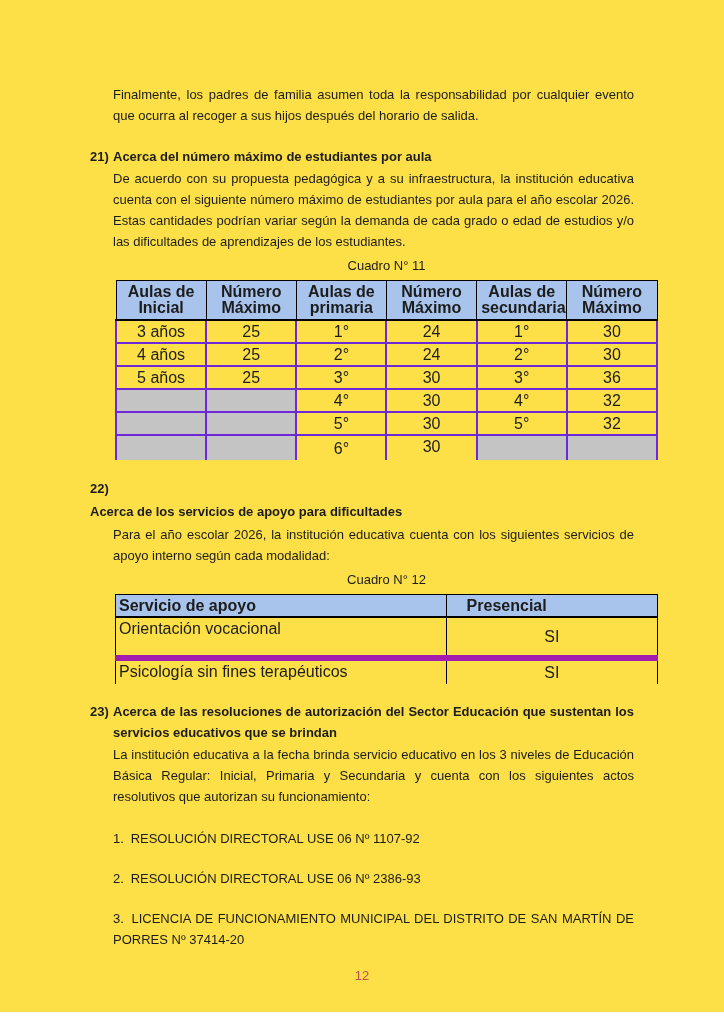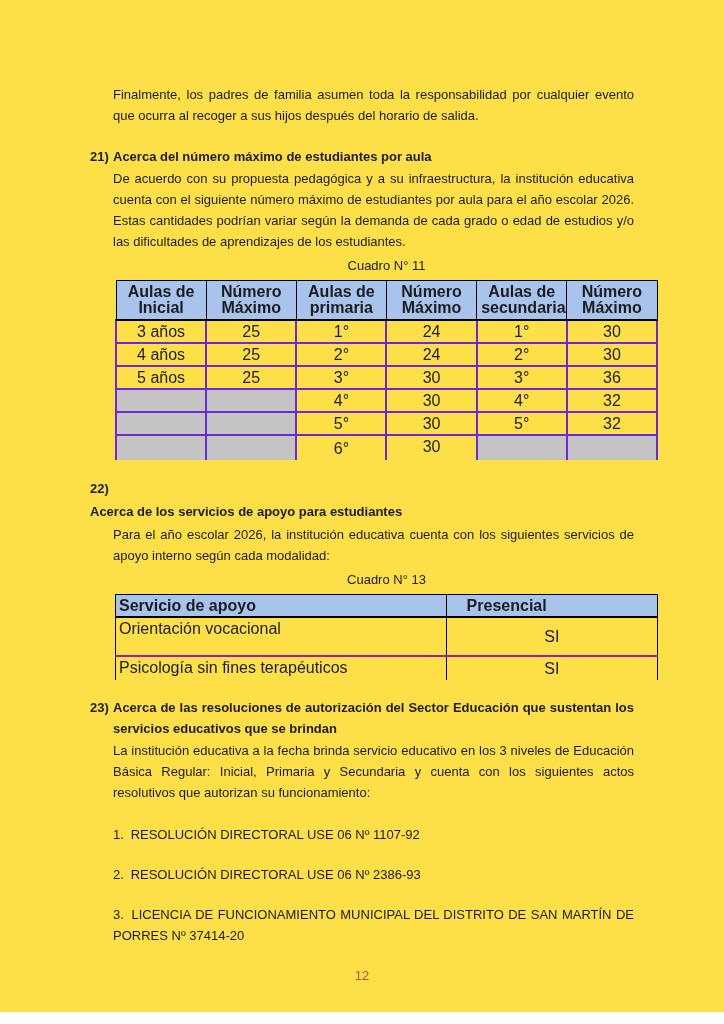--- a/index.html
+++ b/index.html
@@ -36,21 +36,21 @@
   .cuadro12 th{
     background:var(--hdr-bg);border:1px solid #000;border-bottom:2px solid #000;
     height:20px;text-align:left;font-weight:bold;padding-left:20px;
   }
   .cuadro12 th:first-child{text-align:left;padding-left:3px;}
   .cuadro12 td{border:1px solid #000;}
   .cuadro12 td:first-child{text-align:left;vertical-align:top;padding-left:3px;}
   .cuadro12 td:last-child{text-align:center;vertical-align:middle;}
   .cuadro12 tbody tr:first-child td{height:37px;}
   .cuadro12 tbody tr:last-child td{height:23px;border-bottom:none;}
-  .cuadro12 tbody tr + tr td{border-top:2px solid #a21caf;}
+  .cuadro12 tbody tr + tr td{border-top:6px solid #a21caf;}
   
   .res-list{margin-top:21px;}
   .res-item{margin:0 24px 19px 23px;text-align:justify;}
   .res-item .li-num{display:inline-block;min-width:14px;}
   
   .mt-h21{margin-top:20px;}
   .mt-p21{margin-top:1px;}
   .mt-h22{margin-top:18px;flex-direction:column;}
   .mt-p22{margin-top:2px;}
   .mt-h23{margin-top:17px;}
@@ -132,25 +132,25 @@
           <td>6°</td>
           <td>30</td>
           <td class="shaded"></td>
           <td class="shaded"></td>
         </tr>
       </tbody>
   </table>
 
   <div class="heading mt-h22">
     <span class="hnum">22)</span>
-    <span class="htitle">Acerca de los servicios de apoyo para estudiantes</span>
+    <span class="htitle">Acerca de los servicios de apoyo para dificultades</span>
   </div>
   <p class="para mt-p22">Para el año escolar 2026, la institución educativa cuenta con los siguientes servicios de apoyo interno según cada modalidad:</p>
 
-  <div class="caption">Cuadro N° 13</div>
+  <div class="caption">Cuadro N° 12</div>
   <table class="cuadro12">
     <colgroup>
         <col style="width:61%">
         <col style="width:39%">
       </colgroup>
     <thead>
         <tr>
           <th>Servicio de apoyo</th>
           <th>Presencial</th>
         </tr>

